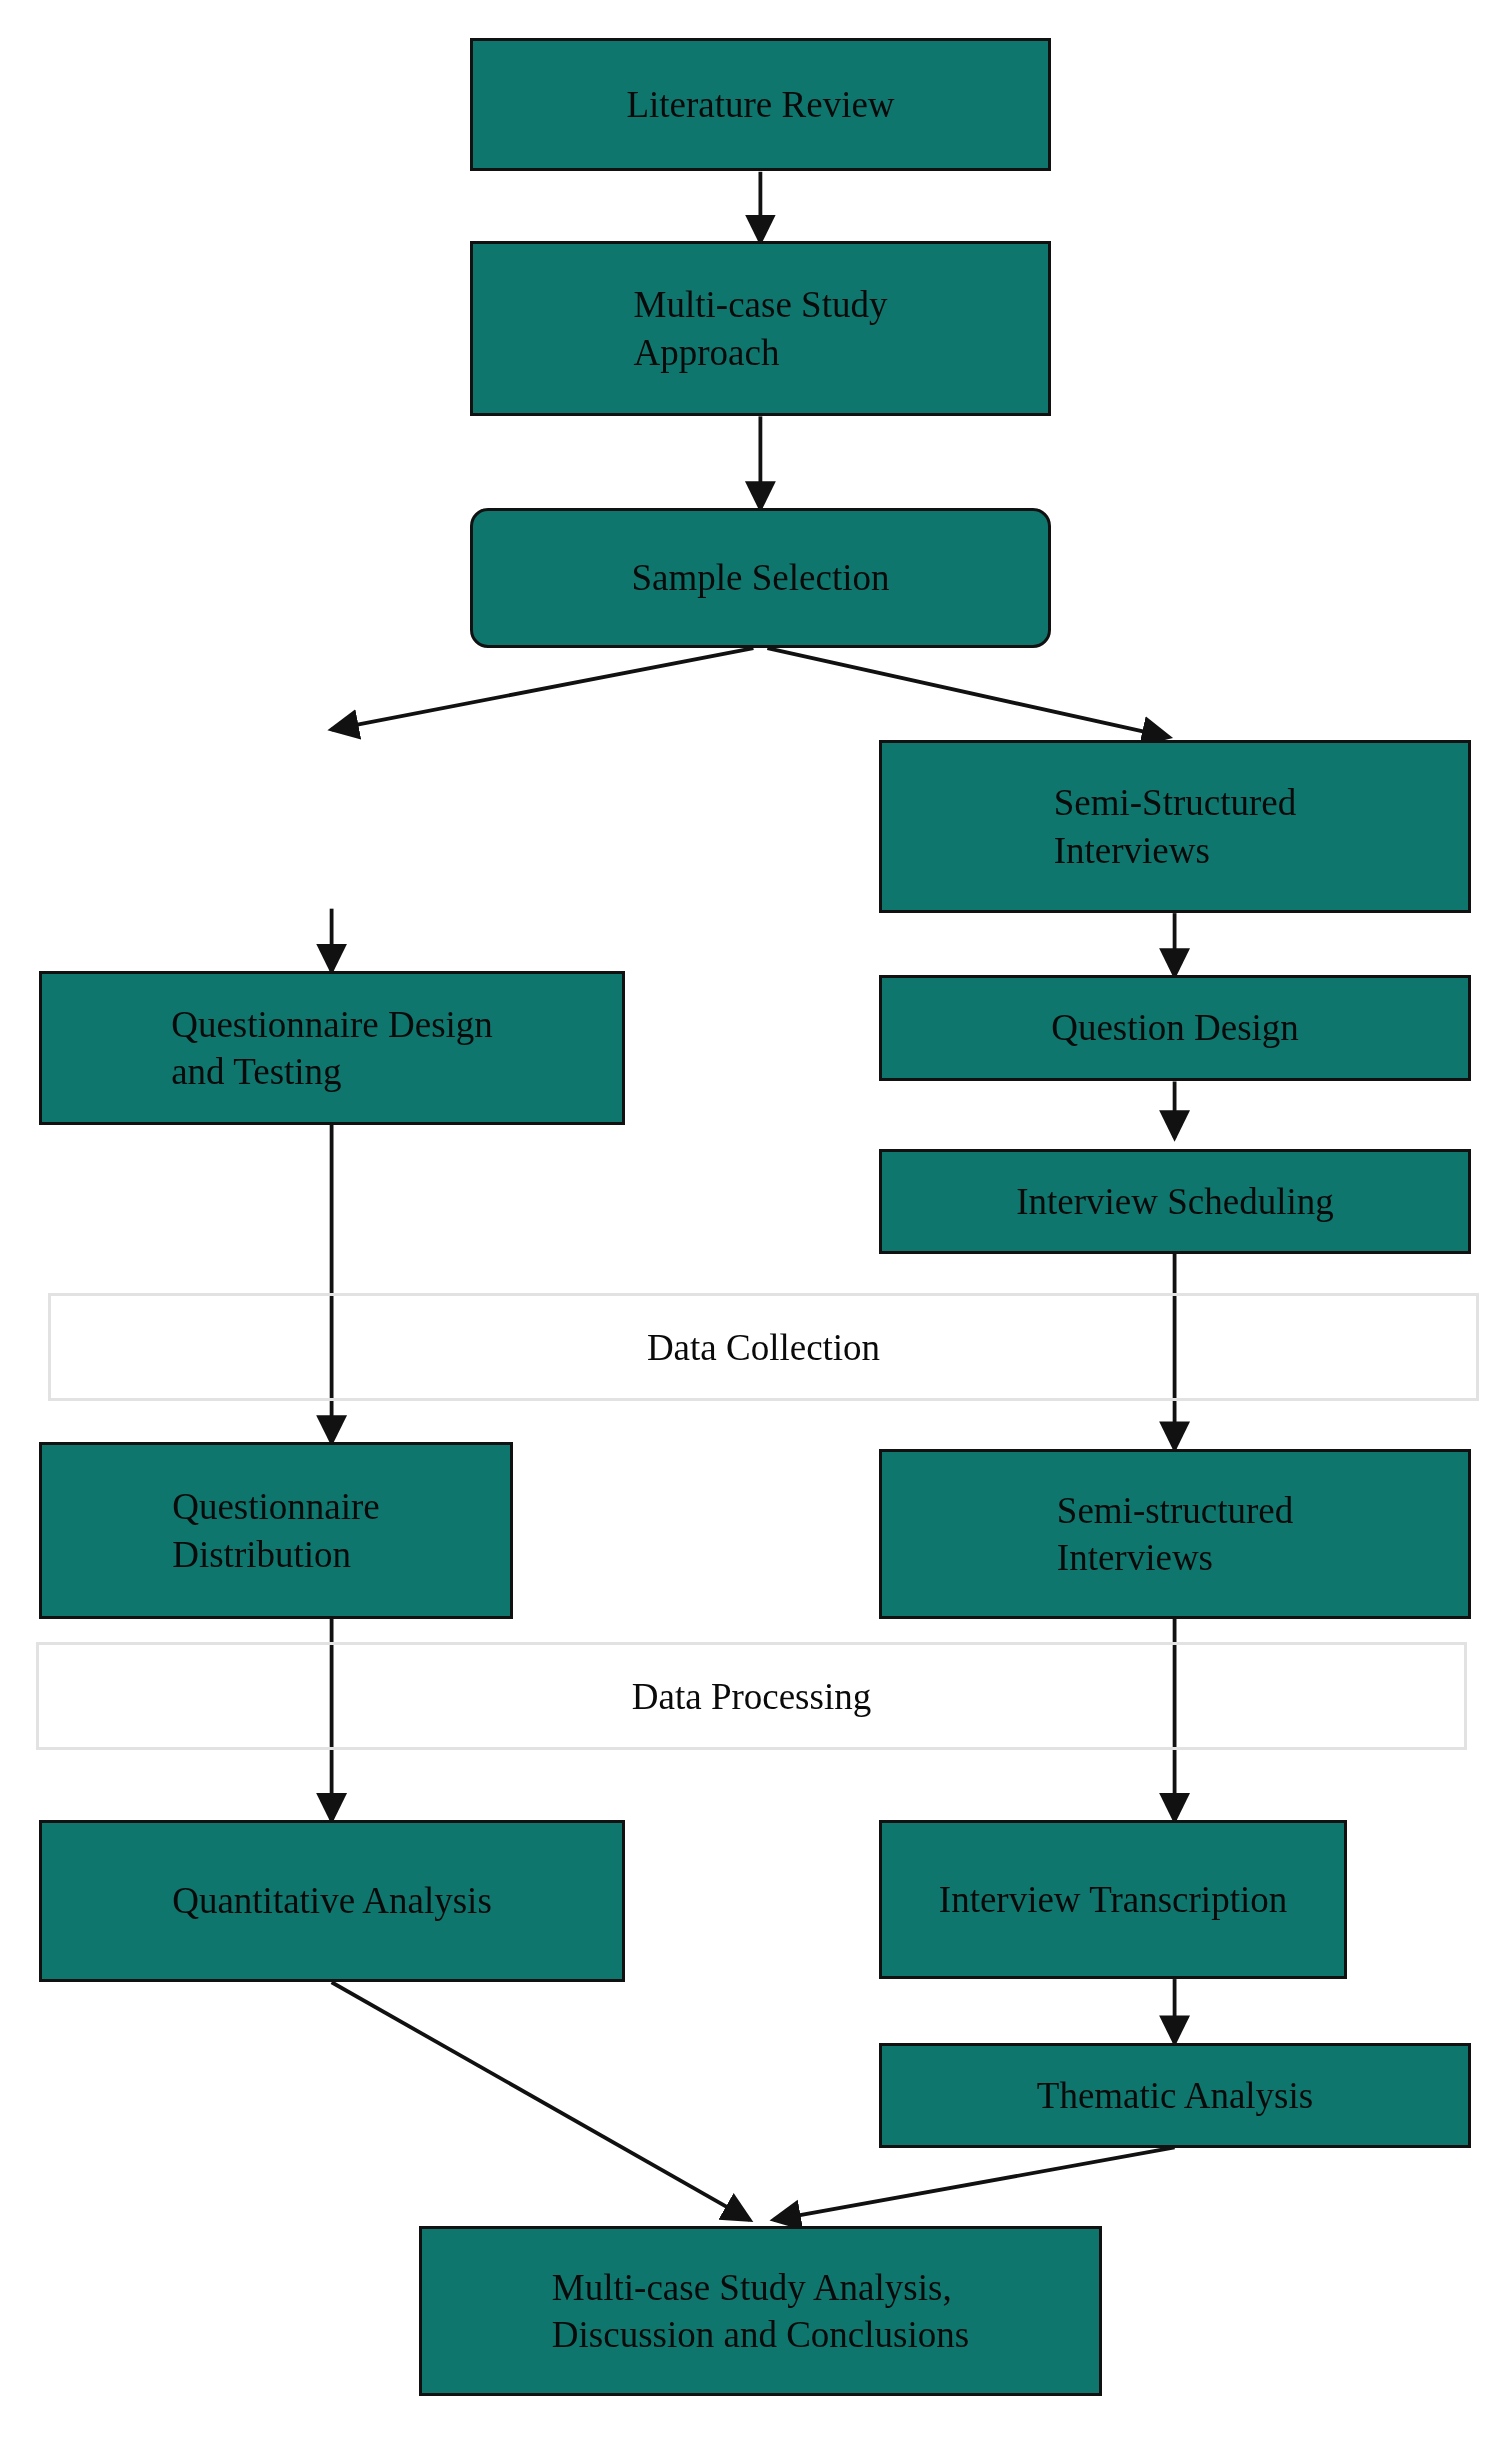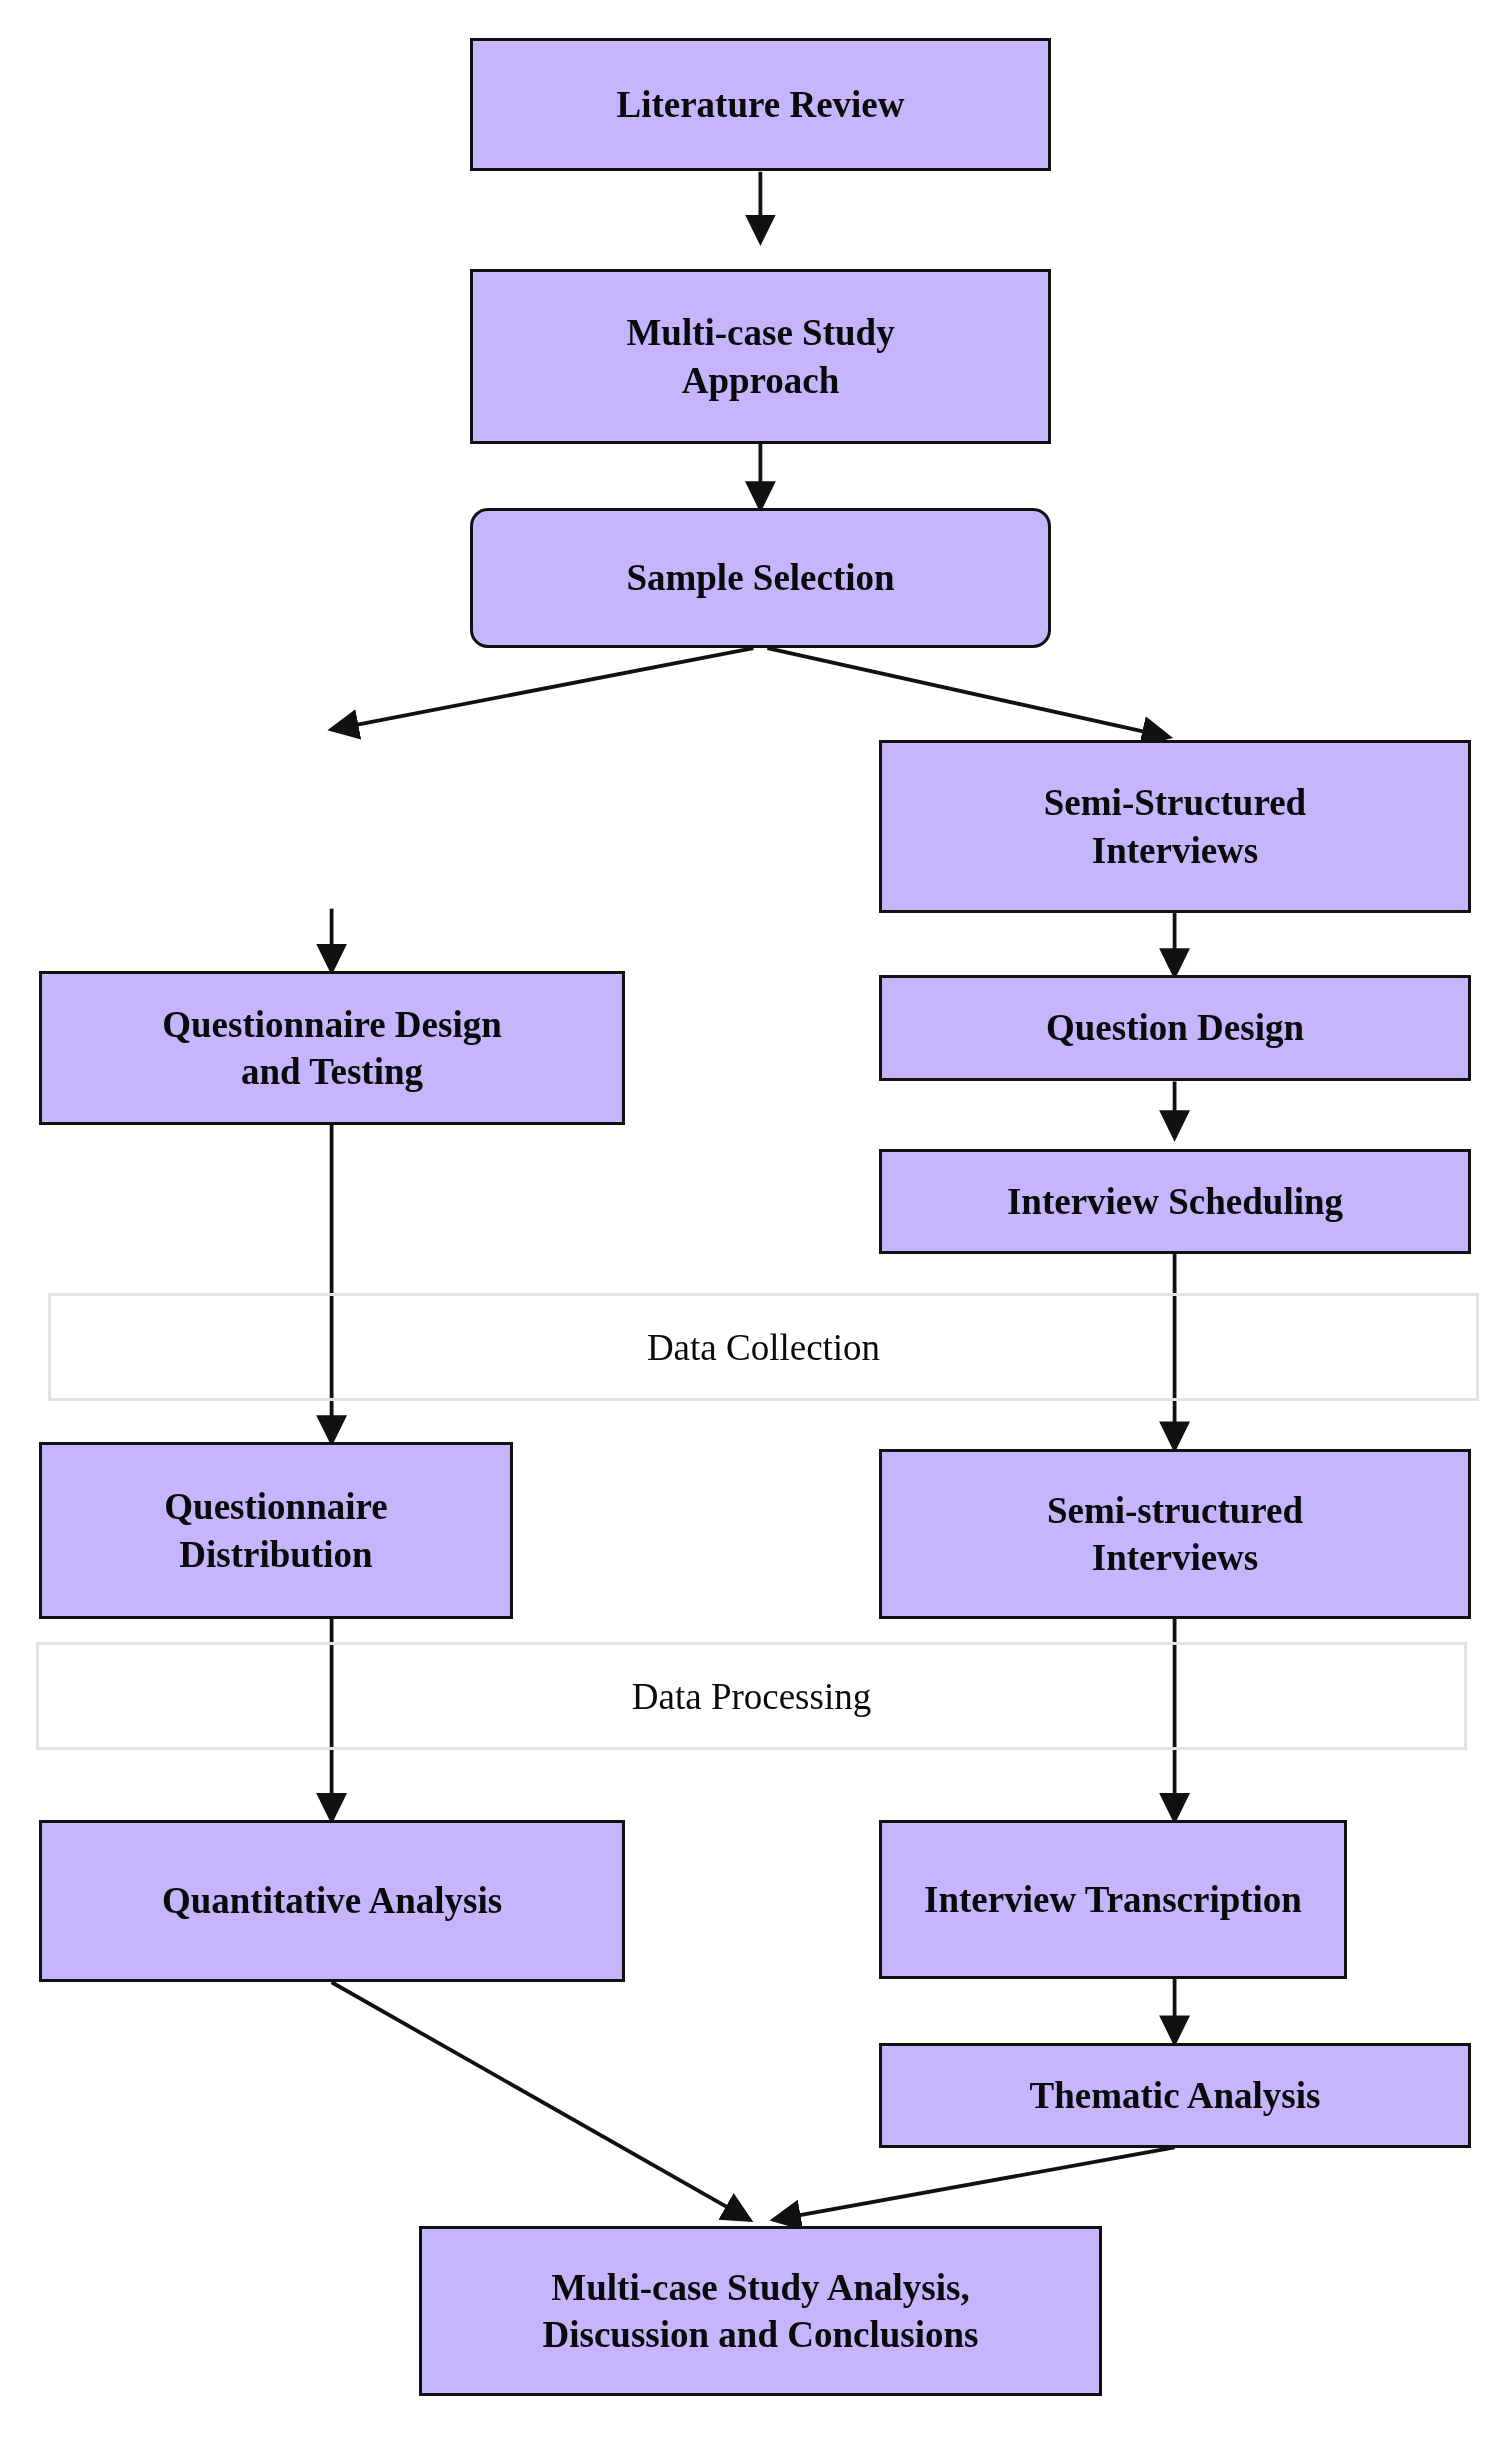--- a/index.html
+++ b/index.html
@@ -9,31 +9,29 @@
     width:1510px;
     height:2438px;
     background:#ffffff;
     overflow:hidden;
   }
   #edges{position:absolute;left:0;top:0;width:1510px;height:2438px;pointer-events:none;}
   .node{
     position:absolute;
     box-sizing:border-box;
     border:3.8px solid #111111;
-    background:#c4b5fd;
+    background:#0f766e;
     display:flex;
     align-items:center;
     justify-content:center;
-    text-align:center;
     line-height:1.28;
     color:#0a0a0a;
     font-size:37px;
     padding:3.8px 9px;
     z-index:2;
-    font-weight:bold;
   }
   .node span{display:block;}
   .band{
     position:absolute;
     box-sizing:border-box;
     border:3.2px solid #e2e2e2;
     background:transparent;
     display:flex;
     align-items:center;
     justify-content:center;
@@ -76,21 +74,21 @@
     <span>Data Collection</span>
   </div>
   <div class="band" style="left:36px;top:1642px;width:1431px;height:108px;">
     <span>Data Processing</span>
   </div>
 
   <div class="node" style="left:470px;top:38px;width:581px;height:133px;">
     <span>Literature Review</span>
   </div>
 
-  <div class="node" style="left:470px;top:241px;width:581px;height:175px;margin-top:28px;">
+  <div class="node" style="left:470px;top:241px;width:581px;height:175px;">
     <span>Multi-case Study<br>Approach</span>
   </div>
 
   <div class="node" style="left:470px;top:508px;width:581px;height:140px;border-radius:18px;">
     <span>Sample Selection</span>
   </div>
 
 
   <div class="node" style="left:879px;top:740px;width:592px;height:173px;">
     <span>Semi-Structured<br>Interviews</span>

